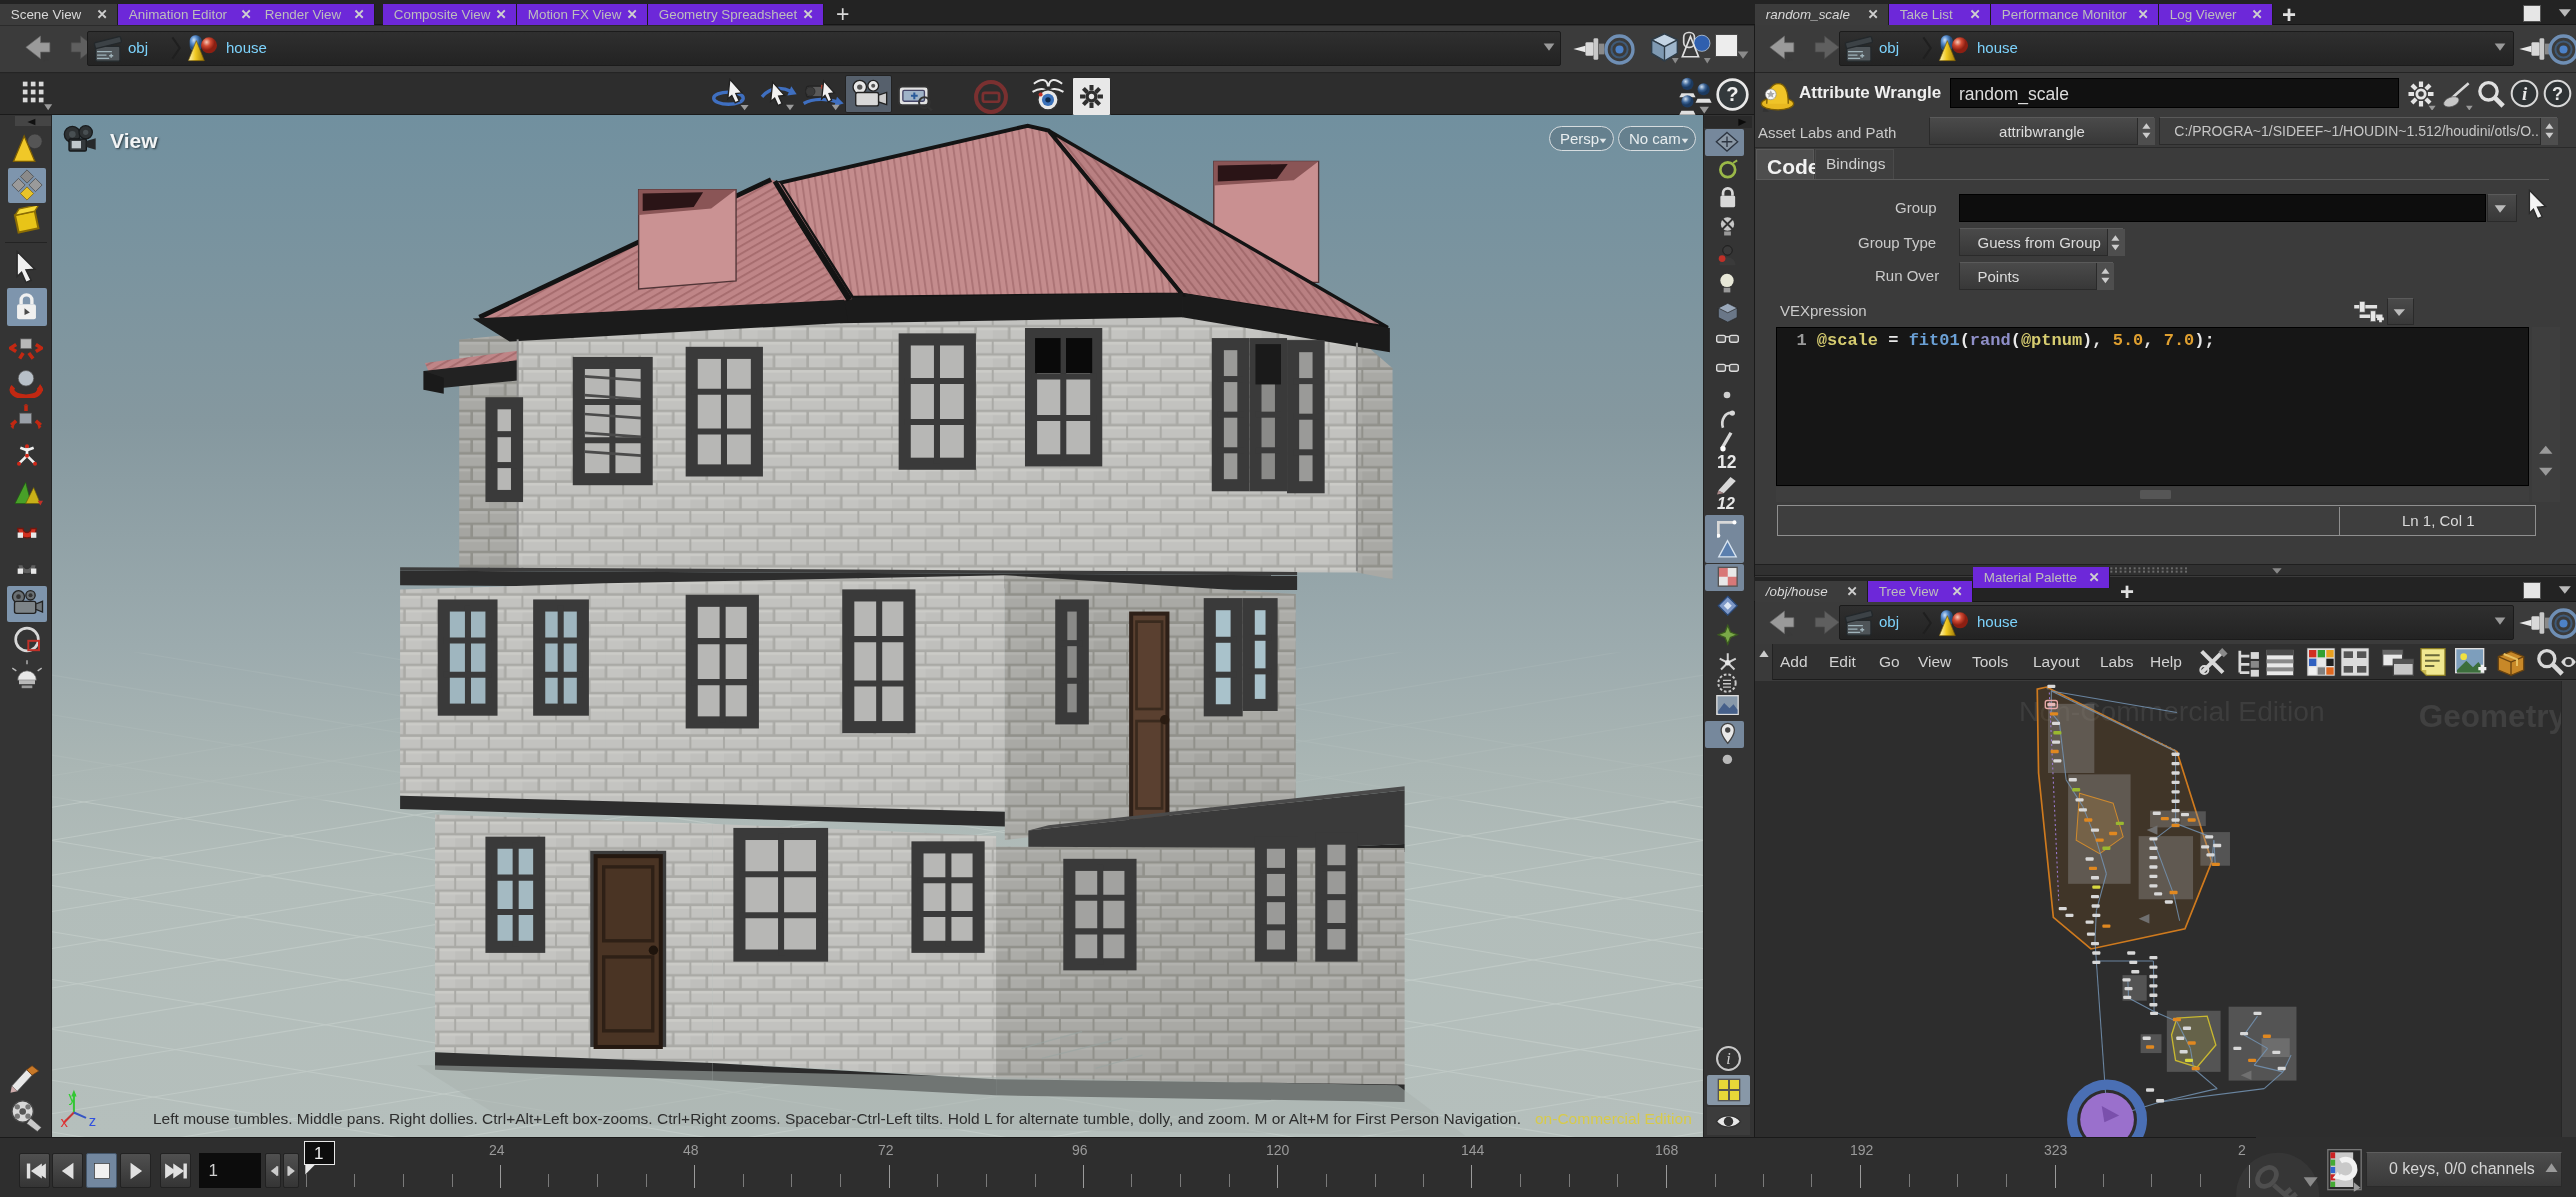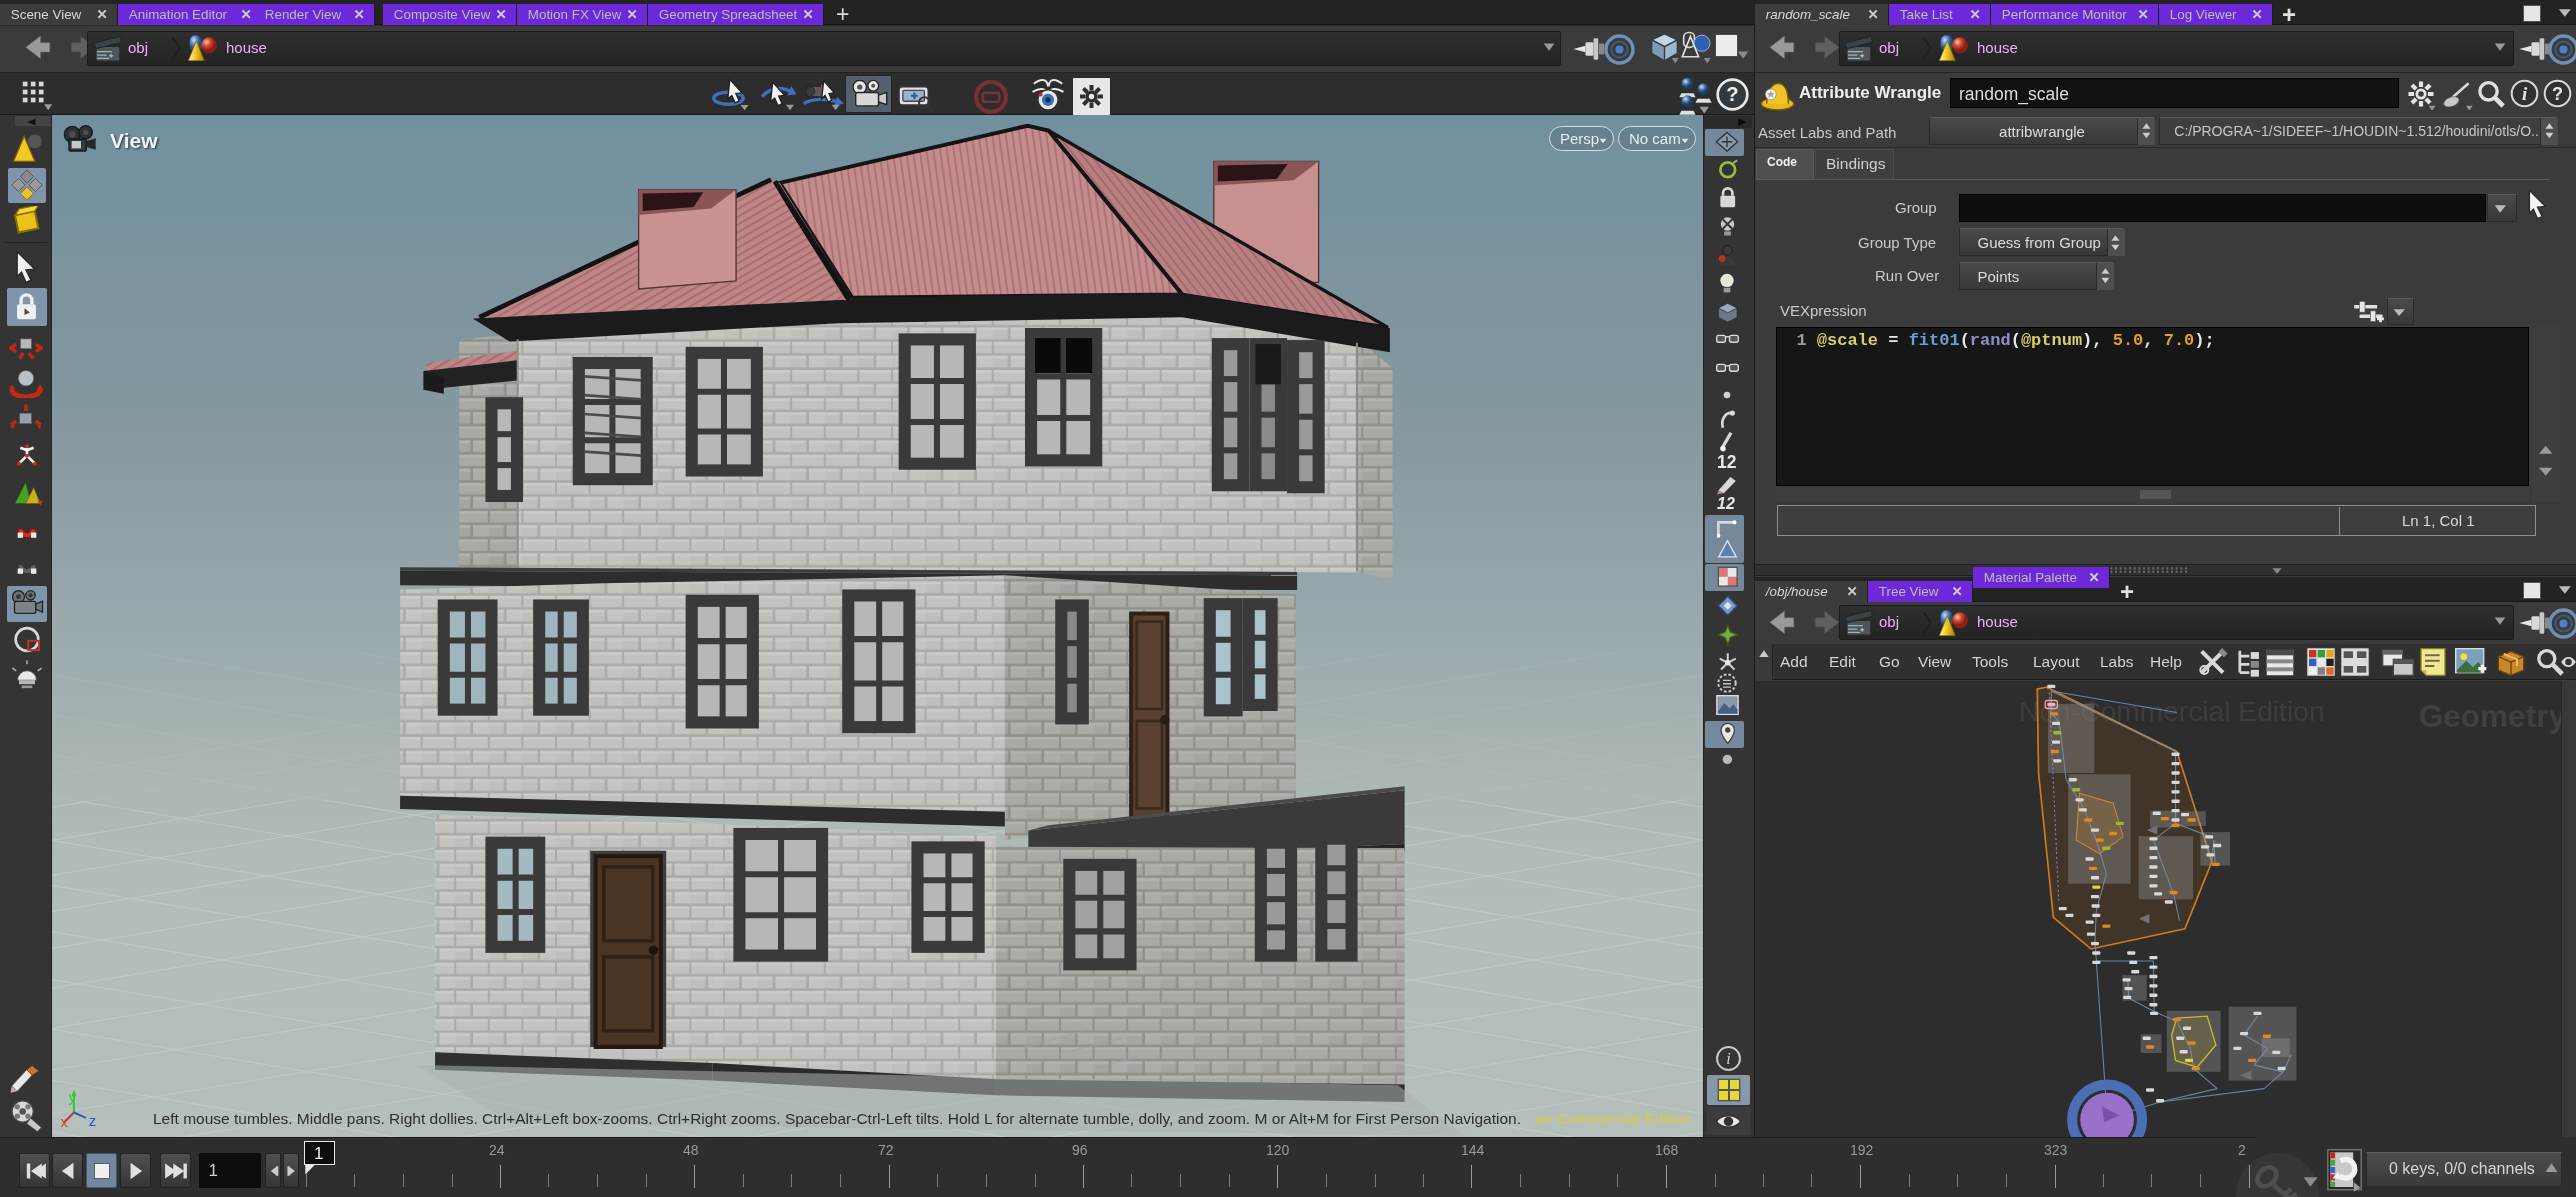--- a/index.html
+++ b/index.html
@@ -2,21 +2,21 @@
 <html style="font-size:10.8px"><head><meta charset="utf-8"><style>
 *{margin:0;padding:0;box-sizing:border-box}
 html,body{width:2576px;height:1197px;background:#2b2b2b;font-family:"Liberation Sans",sans-serif;overflow:hidden}
 .r{position:absolute}
 .tab{position:absolute;top:4px;height:21px;background:#6d28d9;color:#bdbdbd;font-size:13.4px;line-height:21px;white-space:nowrap;border-right:1.3px solid #1c1c1c}
 .tab.on{background:#3c3c3c;color:#d8d8d8}
 .tab span.t{padding:0 6.7px 0 10.8px}
 .tab span.x{color:#cfcfcf;font-weight:bold;font-size:13.4px;padding:0 9.4px 0 4px}
 .crumbbox{position:absolute;background:linear-gradient(#2f2f2f,#232323);border:1.3px solid #1b1b1b;border-radius:2px}
 .lbl{position:absolute;color:#cacaca;font-size:15px;white-space:nowrap}
-.white{color:#f0abfc}
+.white{color:#7dd3fc}
 .field{position:absolute;background:#111;color:#dcdcdc;font-size:16px}
 .drop{position:absolute;background:linear-gradient(#4a4a4a,#383838);border:0.7px solid #2a2a2a;border-top:0.7px solid #5a5a5a;color:#dcdcdc;font-size:15px;border-radius:1.3px}
 .spin{position:absolute;width:17.5px;background:#4e4e4e;border-left:0.7px solid #2a2a2a}
 .menuitem{position:absolute;color:#d2d2d2;font-size:15.5px}
 .tick{position:absolute;background:#8a8a8a}
 .num{position:absolute;color:#9a9a9a;font-size:14px}
 .pbtn{position:absolute;width:31px;height:35px;background:linear-gradient(#505050,#353535);border:0.7px solid #222;border-radius:2px;color:#e0e0e0;text-align:center}
 svg{position:absolute;display:block}
 </style></head><body>
 
@@ -837,21 +837,21 @@
     <path d="M2 16 L8 24 L14 16 Z" fill="#ccc"></path>
   </svg>
 <div class="drop" style="left:2159px;top:117px;width:399px;height:28px;line-height:27px;background:#3e3e3e;text-align:center;color:#c6c6c6;font-size:14px">C:/PROGRA~1/SIDEEF~1/HOUDIN~1.512/houdini/otls/O...</div>
 <div class="spin" style="left:2540px;top:118px;height:27px"></div>
 <svg class="r" style="left:2544px;top:122px" width="10.8" height="17.5" viewBox="0 0 16 26">
     <path d="M2 10 L8 2 L14 10 Z" fill="#ccc"></path>
     <path d="M2 16 L8 24 L14 16 Z" fill="#ccc"></path>
   </svg>
 <div class="r" style="left:1755px;top:147px;width:821px;height:1.3px;background:#2a2a2a"></div>
 <div class="r" style="left:1756px;top:149px;width:58px;height:31px;background:#4e4e4e;border:0.7px solid #5a5a5a"></div>
-<div class="r" style="left:1759px;top:155px;color:#f2f2f2;font-size:12px;font-weight:bold;padding-left:8px">Code</div>
+<div class="r" style="left:1759px;top:155px;color:#f2f2f2;font-size:21px;font-weight:bold;padding-left:8px">Code</div>
 <div class="r" style="left:1815px;top:149px;width:79px;height:31px;background:#3f3f3f;border:0.7px solid #4a4a4a"></div>
 <div class="r" style="left:1826px;top:155px;color:#cfcfcf;font-size:15.5px">Bindings</div>
 <div class="r" style="left:1756px;top:179px;width:793px;height:0.7px;background:#5a5a5a"></div>
 <div class="lbl" style="left:1895px;top:199px">Group</div>
 <div class="field" style="left:1959px;top:194px;width:527px;height:28px;background:#0d0d0d;border:0.7px solid #000"></div>
 <div class="drop" style="left:2487px;top:194px;width:30px;height:27.5px"></div>
 <svg class="r" style="left:2494px;top:204px" width="13.4" height="10" viewBox="0 0 20 15">
     <path d="M1 2 L18 2 L9 13 Z" fill="#bbb"></path>
   </svg>
 <svg class="r" style="left:2524px;top:189px" width="27" height="31" viewBox="0 0 40 46">

